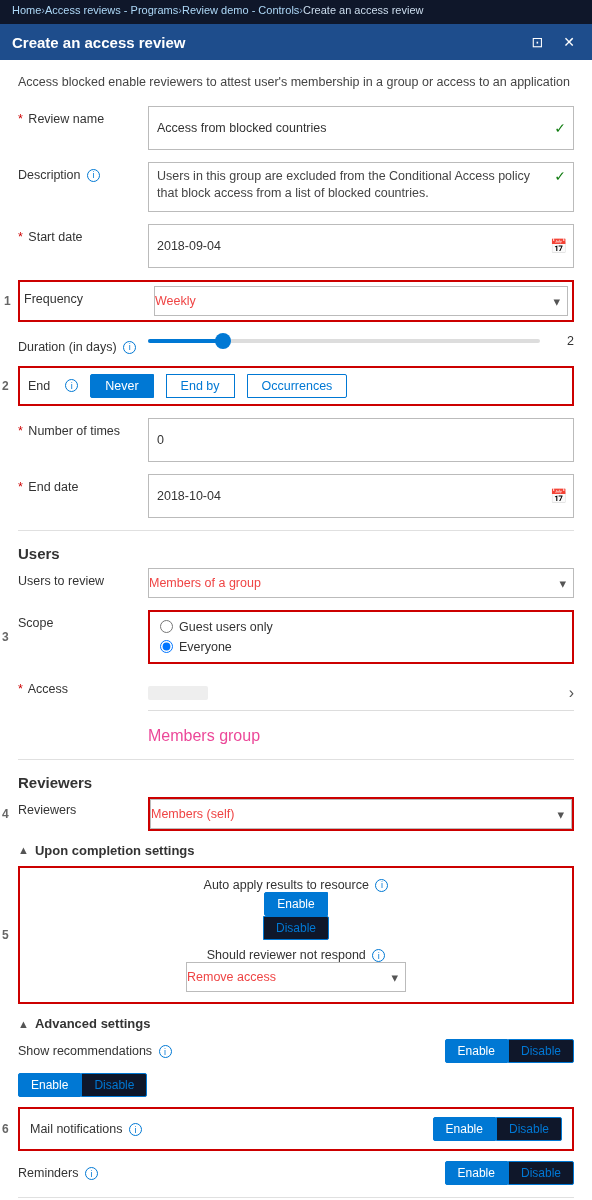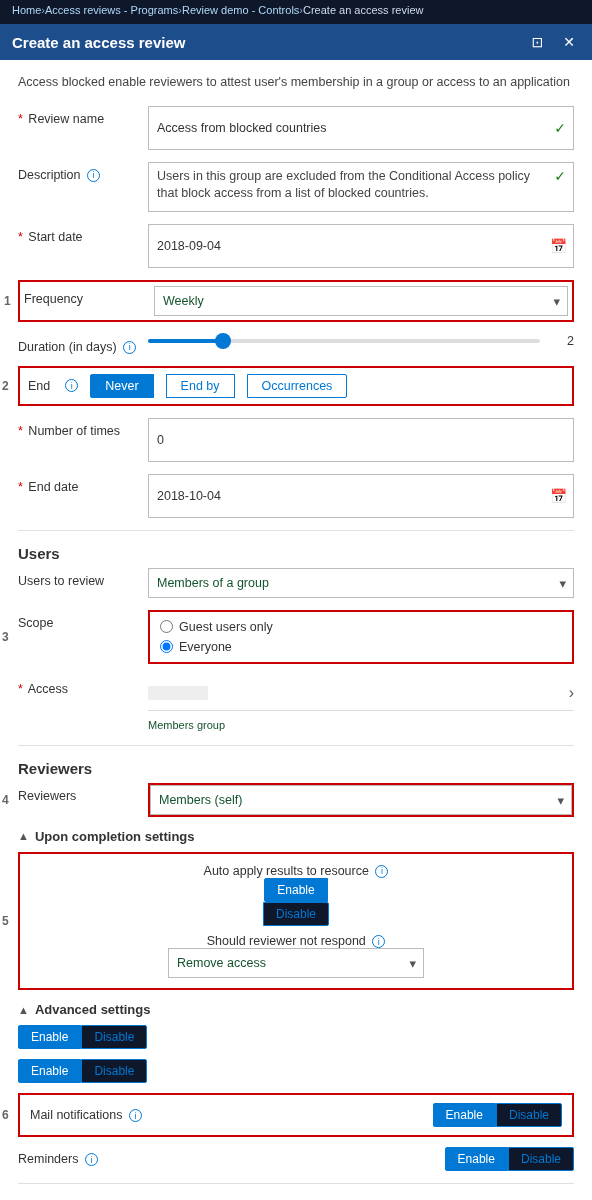--- a/index.html
+++ b/index.html
@@ -118,23 +118,23 @@
     }
     .input-check {
       position: absolute;
       right: 8px;
       color: #107c10;
       font-size: 14px;
     }
     select {
       width: 100%;
       border: 1px solid #bbb;
-      padding: 5px 8px;
-      font-size: 12.5px;
-      color: #14532d;
+      padding: 5px 0;
+      font-size: 12.5px;
+      color: #ef4444;
       background: #fff;
       height: 30px;
       appearance: none;
       -webkit-appearance: none;
       background-image: none;
     }
     .select-wrap {
       position: relative;
     }
     .select-wrap::after {
@@ -328,21 +328,21 @@
     .btn-disable {
       padding: 4px 12px;
       font-size: 12px;
       cursor: pointer;
       border: 1px solid #0078d4;
       background: #0f172a;
       color: #0078d4;
       border-radius: 0 2px 2px 0;
     }
     .respond-select {
-      width: 256px;
+      width: 220px;
     }
     
     .adv-row {
       display: flex;
       align-items: center;
       margin-bottom: 10px;
     }
     .adv-label {
       flex: 1;
       font-size: 12.5px;
@@ -387,23 +387,23 @@
       height: 13px;
       border-radius: 50%;
       border: 1px solid #0078d4;
       color: #0078d4;
       font-size: 9px;
       margin-left: 3px;
       cursor: pointer;
       vertical-align: middle;
     }
     .members-group-text {
-      font-size: 11px;
-      color: #14532d;
-      margin-top: 4px;
+      font-size: 16px;
+      color: #ec4899;
+      margin-top: 12px;
       padding: 4px 0 2px 0;
     }
   </style>
 </head>
 <body>
 
 <div class="window">
 
   <div class="breadcrumb">
     <a>Home</a>
@@ -634,20 +634,24 @@
           </div>
         </div>
       </div>
 
       <div class="collapse-header">
         <span class="collapse-icon">▲</span>
         <span>Advanced settings</span>
       </div>
 
       <div class="adv-row">
+        <div class="adv-label">
+          <span>Show recommendations</span>
+          <span class="info-circle">i</span>
+        </div>
         <button class="btn-enable">Enable</button>
         <button class="btn-disable">Disable</button>
       </div>
 
       <div class="adv-row">
         <button class="btn-enable">Enable</button>
         <button class="btn-disable">Disable</button>
       </div>
 
       <div style="position:relative; margin-bottom:10px;">

